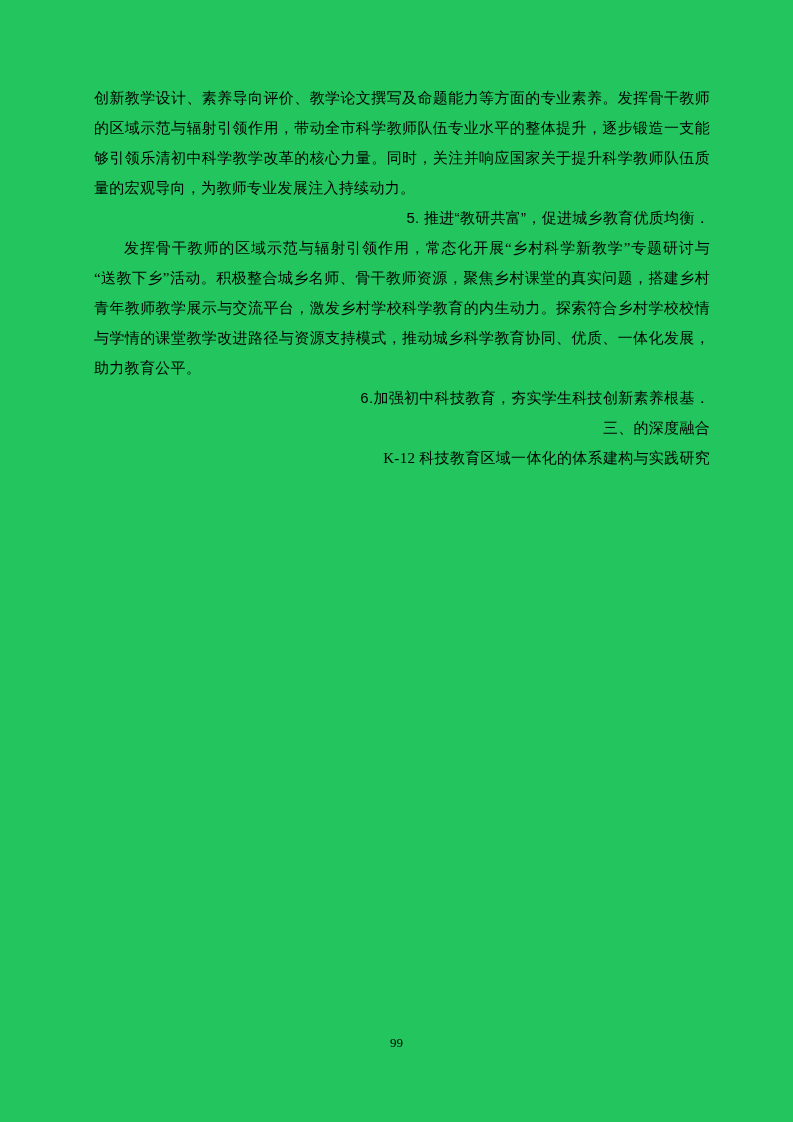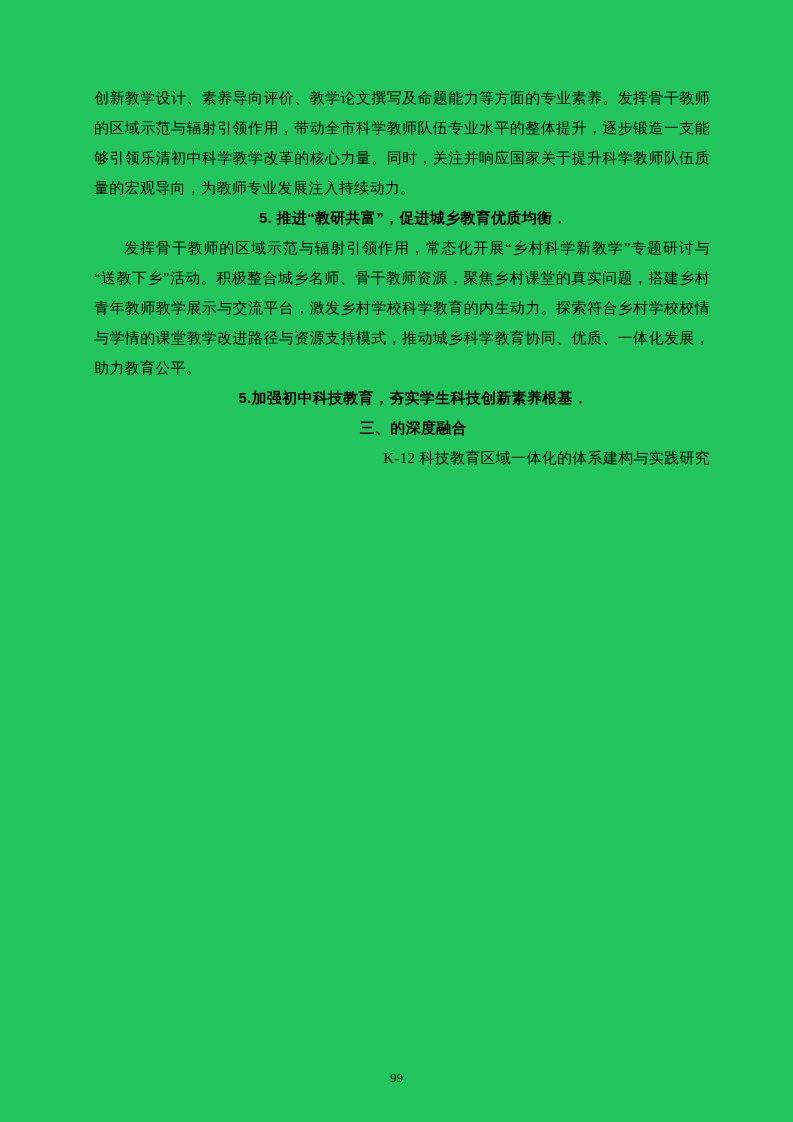--- a/index.html
+++ b/index.html
@@ -31,53 +31,52 @@
     text-justify: inter-ideograph;
   }
   p.body-para {
     text-indent: 2em;
   }
   p.continuation {
     text-indent: 0;
   }
   p.heading {
     font-family: "Liberation Sans", "DejaVu Sans", sans-serif;
-    font-weight: bold;
+    font-weight: normal;
     text-indent: 1.5em;
-    text-align: center;
+    text-align: right;
   }
   p.topic-line {
     text-indent: 2em;
     text-align: right;
   }
   .page-footer {
     position: absolute;
     top: 1034px;
     left: 0;
     width: 100%;
     text-align: center;
     font-size: 13px;
     line-height: 18px;
     font-family: "Liberation Serif", "DejaVu Serif", serif;
     color: #000000;
-    margin-top: 35px;
   }
 </style>
 </head>
 <body>
 
 <div class="page">
   <div class="content">
     <p class="continuation">创新教学设计、素养导向评价、教学论文撰写及命题能力等方面的专业素养。发挥骨干教师的区域示范与辐射引领作用，带动全市科学教师队伍专业水平的整体提升，逐步锻造一支能够引领乐清初中科学教学改革的核心力量。同时，关注并响应国家关于提升科学教师队伍质量的宏观导向，为教师专业发展注入持续动力。</p>
 
     <p class="heading">5. 推进“教研共富”，促进城乡教育优质均衡．</p>
 
     <p class="body-para">发挥骨干教师的区域示范与辐射引领作用，常态化开展“乡村科学新教学”专题研讨与“送教下乡”活动。积极整合城乡名师、骨干教师资源，聚焦乡村课堂的真实问题，搭建乡村青年教师教学展示与交流平台，激发乡村学校科学教育的内生动力。探索符合乡村学校校情与学情的课堂教学改进路径与资源支持模式，推动城乡科学教育协同、优质、一体化发展，助力教育公平。</p>
 
-    <p class="heading">5.加强初中科技教育，夯实学生科技创新素养根基．</p>
+    <p class="heading">6.加强初中科技教育，夯实学生科技创新素养根基．</p>
 
 
     <p class="heading">三、的深度融合</p>
 
     <p class="topic-line">K-12 科技教育区域一体化的体系建构与实践研究</p>
   </div>
 
   <div class="page-footer">99</div>
 </div>
 

